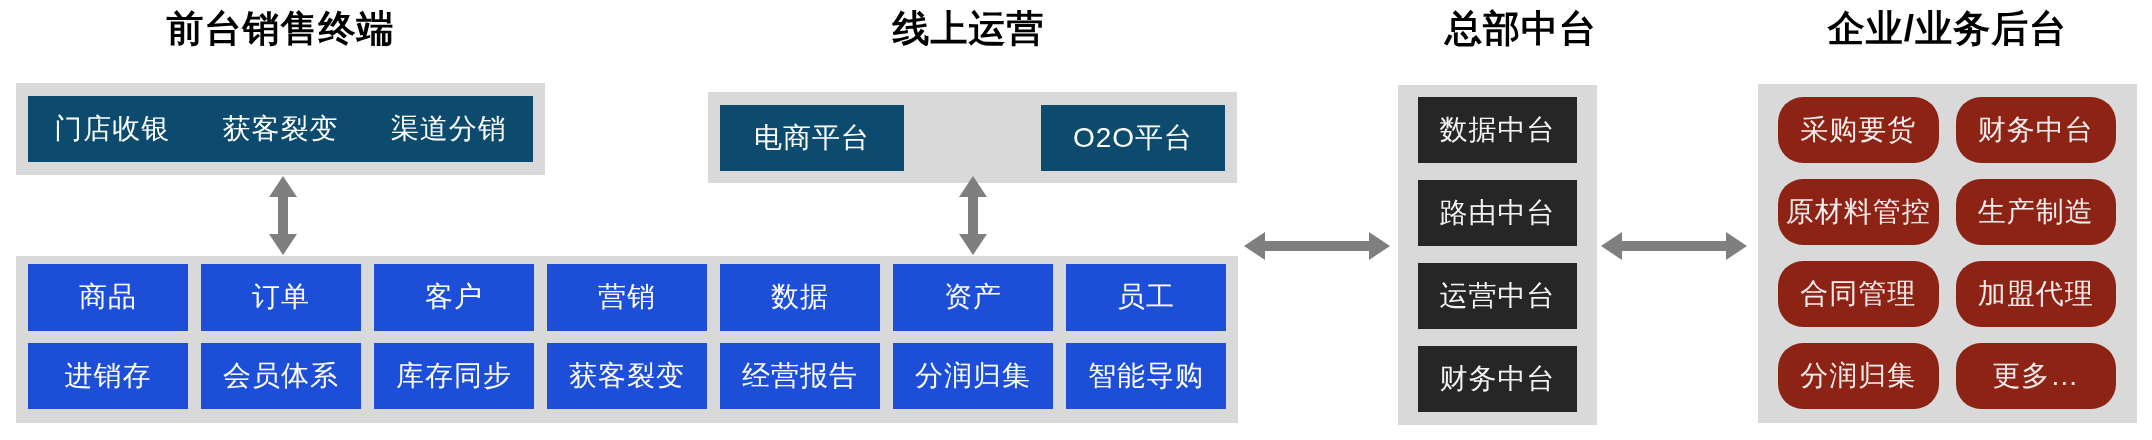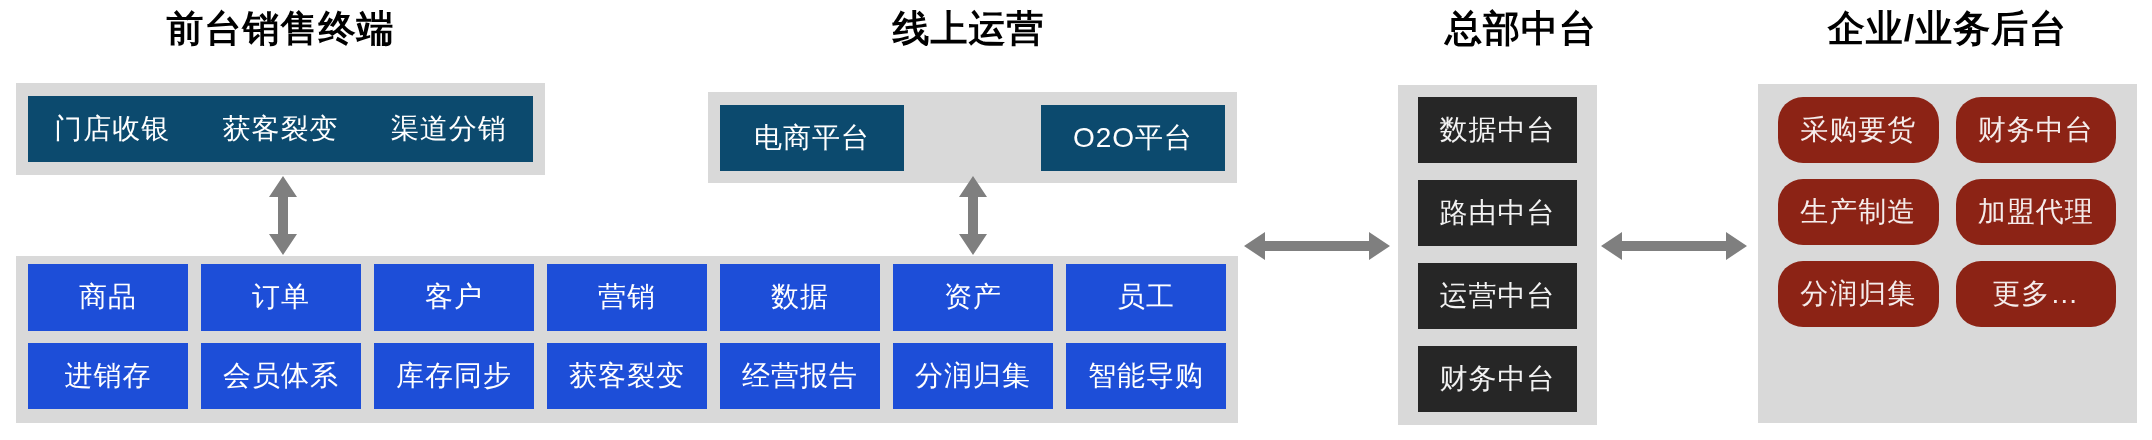--- a/index.html
+++ b/index.html
@@ -120,21 +120,23 @@
   <div class="panel panel-middle" style="left:1398px; top:85px; width:199px; height:340px;">
     <div class="box">数据中台</div>
     <div class="box">路由中台</div>
     <div class="box">运营中台</div>
     <div class="box">财务中台</div>
   </div>
 
   <div class="panel panel-backend" style="left:1758px; top:84px; width:379px; height:339px;">
     <div class="box">采购要货</div>
     <div class="box">财务中台</div>
+    <div class="box">原材料管控</div>
     <div class="box">生产制造</div>
+    <div class="box">合同管理</div>
     <div class="box">加盟代理</div>
     <div class="box">分润归集</div>
     <div class="box">更多…</div>
   </div>
 
   <div class="arrow" style="left:269px; top:176px;">
     <svg width="28" height="79" viewBox="0 0 28 79">
       <polygon points="14,0 28,21 19,21 19,58 28,58 14,79 0,58 9,58 9,21 0,21" fill="#7f7f7f"></polygon>
     </svg>
   </div>

